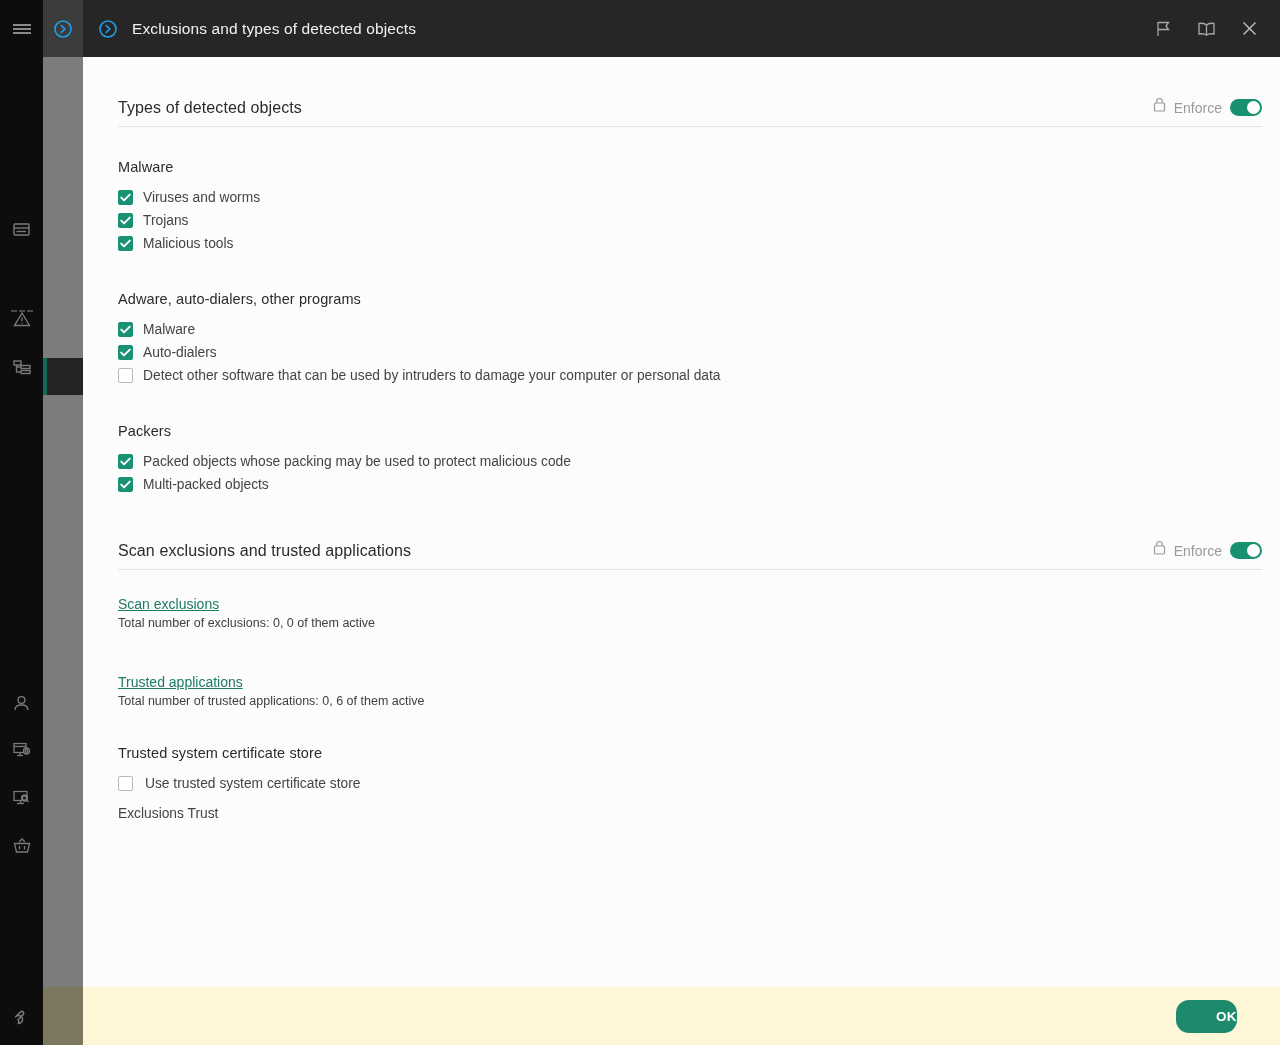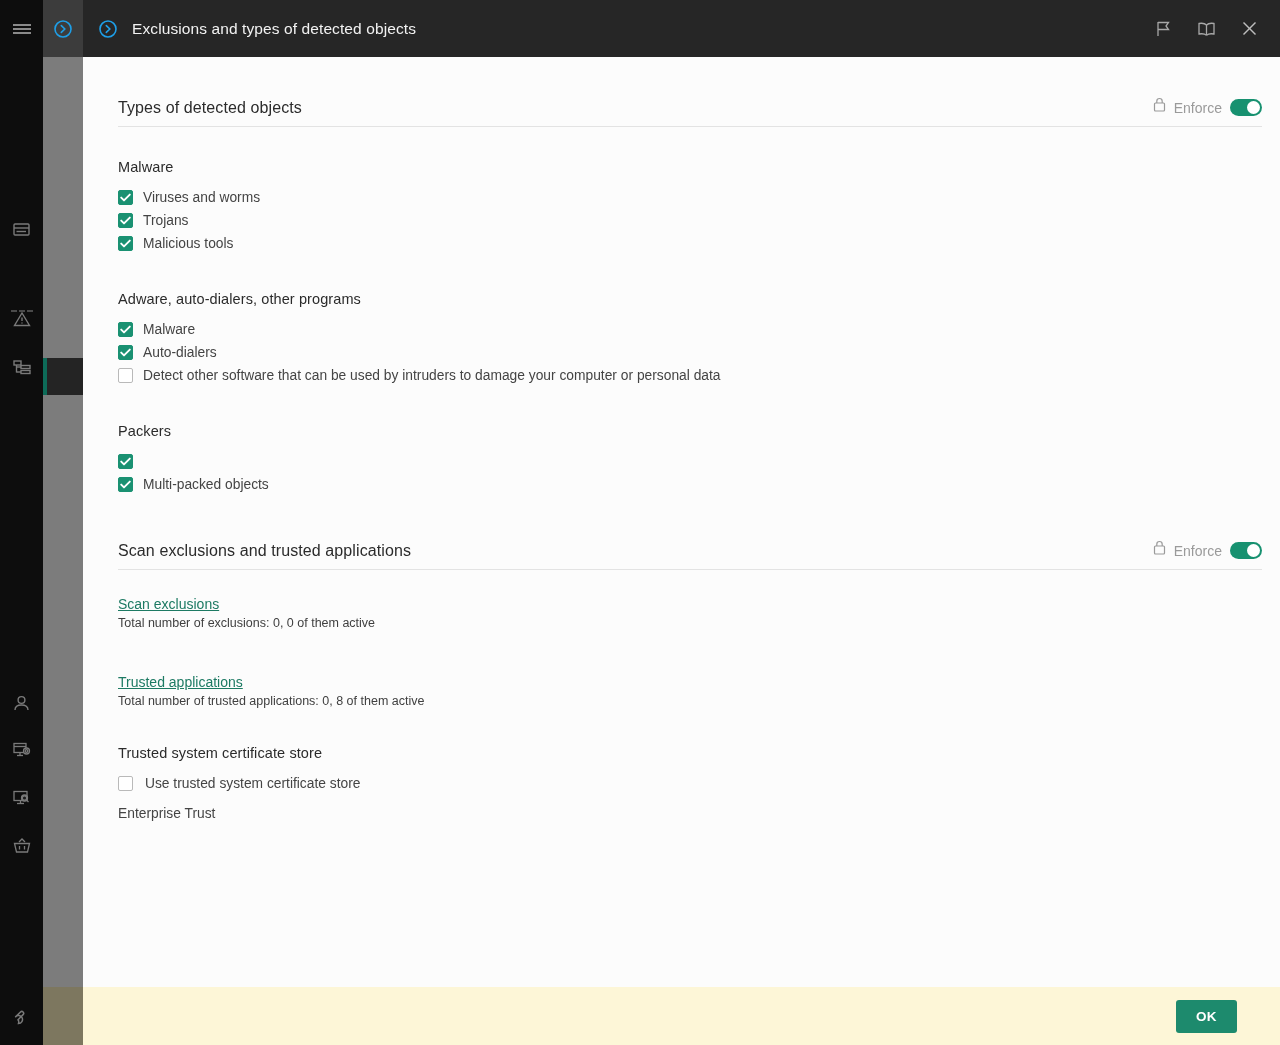--- a/index.html
+++ b/index.html
@@ -190,25 +190,26 @@
   .footer {
     position: absolute; left: 83px; top: 987px;
     width: 1197px; height: 58px;
     background: #fdf6d7;
     display: flex; align-items: center; justify-content: flex-end;
   }
   .ok-btn {
     margin-right: 43px;
     width: 61px; height: 33px;
     background: #1d8a6d; color: #fff;
-    border: none; border-radius: 3px;
+    border: none; border-radius: 13px;
     font-family: "Liberation Sans", sans-serif;
     font-size: 13.5px; font-weight: bold;
     letter-spacing: .4px;
     cursor: pointer;
+    text-align: right;
   }
 </style>
 </head>
 <body>
 
 <div class="app">
 
   <div class="nav-rail">
     <div class="hamburger">
       <div>
@@ -404,20 +405,21 @@
 
       <div class="grp-title" style="margin-top:32px">Packers</div>
 
       <div style="margin-top:15px">
         <div class="cb-row">
           <span class="cb on">
             <svg width="11" height="9" viewBox="0 0 11 9" fill="none" stroke="#fff" stroke-width="1.9">
               <path d="M1.2 4.6 L4 7.4 L9.8 1.6" stroke-linecap="round" stroke-linejoin="round"></path>
             </svg>
           </span>
+          <span class="cb-label">Packed objects whose packing may be used to protect malicious code</span>
         </div>
         <div class="cb-row">
           <span class="cb on">
             <svg width="11" height="9" viewBox="0 0 11 9" fill="none" stroke="#fff" stroke-width="1.9">
               <path d="M1.2 4.6 L4 7.4 L9.8 1.6" stroke-linecap="round" stroke-linejoin="round"></path>
             </svg>
           </span>
           <span class="cb-label">Multi-packed objects</span>
         </div>
       </div>
@@ -436,33 +438,33 @@
         </span>
       </div>
 
       <div style="margin-top:25px">
         <a class="link">Scan exclusions</a>
         <div class="sub">Total number of exclusions: 0, 0 of them active</div>
       </div>
 
       <div style="margin-top:43px">
         <a class="link">Trusted applications</a>
-        <div class="sub">Total number of trusted applications: 0, 8 of them active</div>
+        <div class="sub">Total number of trusted applications: 0, 6 of them active</div>
       </div>
 
       <div class="grp-title" style="margin-top:37px">Trusted system certificate store</div>
 
       <div style="margin-top:15px">
         <div class="cb-row">
           <span class="cb off">
             
           </span>
           <span class="cb-label" style="margin-left:12px">Use trusted system certificate store</span>
         </div>
-        <div class="plain" style="margin-top:7px">Enterprise Trust</div>
+        <div class="plain" style="margin-top:7px">Exclusions Trust</div>
       </div>
 
     </div>
   </div>
 
   <div class="footer">
     <button class="ok-btn">OK</button>
   </div>
 
 </div>

